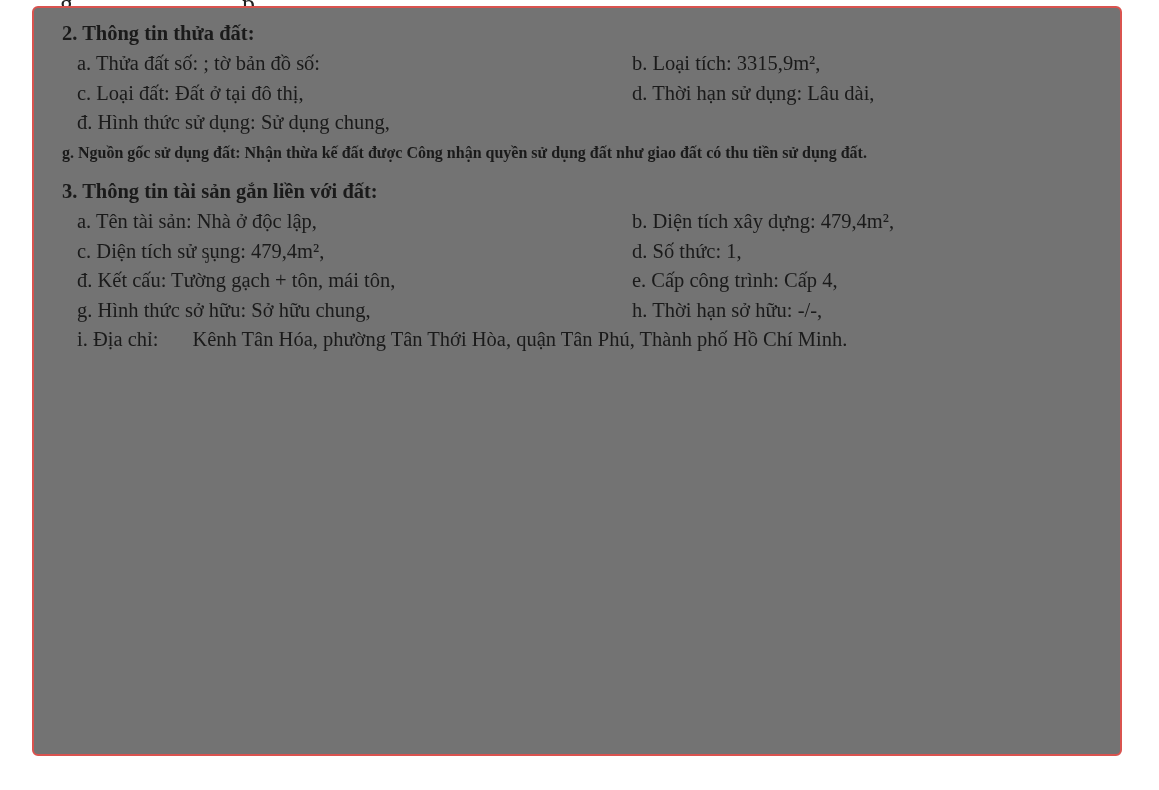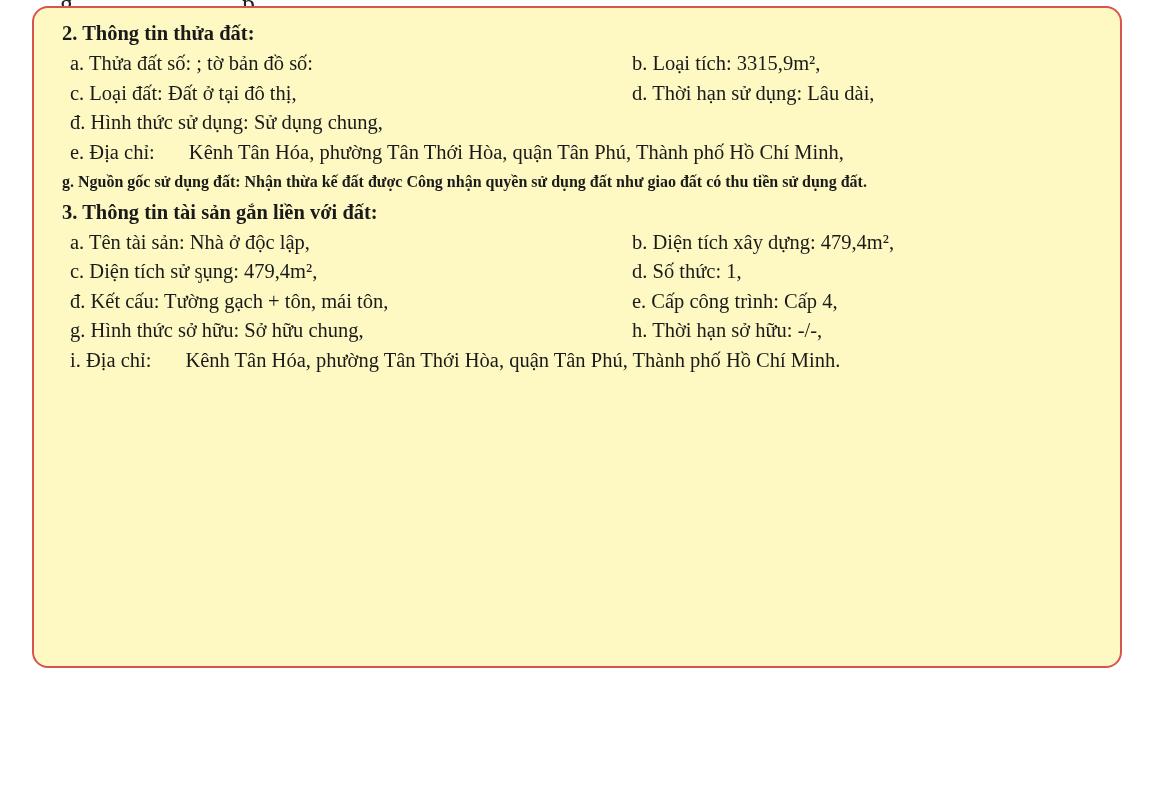--- a/index.html
+++ b/index.html
@@ -30,51 +30,51 @@
     color: #222;
     font-size: 26px;
     line-height: 8px;
     white-space: nowrap;
   }
   .doc-box {
     position: absolute;
     top: 6px;
     left: 32px;
     width: 1090px;
-    height: 662px;
+    height: 750px;
     border: 2px solid #d9534f;
-    border-radius: 16px;
+    border-radius: 6px;
     box-sizing: border-box;
-    background: #fef9c3;
+    background: #737373;
   }
   .content {
     position: absolute;
     top: 10px;
     left: 28px;
     right: 16px;
   }
   .heading {
     font-weight: bold;
     font-size: 20.5px;
     line-height: 30px;
     margin: 0 0 1px 0;
     white-space: nowrap;
   }
   .heading-2 { margin-top: 0px; }
-  .heading-3 { }
+  .heading-3 { margin-top: 9px; }
   .row {
     position: relative;
     font-size: 20.5px;
     line-height: 29.5px;
     height: 29.5px;
     white-space: nowrap;
   }
   .row .col-left {
     position: absolute;
-    left: 8px;
+    left: 15px;
     top: 0;
     text-align: right;
   }
   .row .col-right {
     position: absolute;
     left: 570px;
     top: 0;
   }
   .para {
     font-size: 16px;
@@ -108,23 +108,20 @@
 
       <div class="row">
         <span class="col-left">c. Loại đất: Đất ở tại đô thị,</span>
         <span class="col-right">d. Thời hạn sử dụng: Lâu dài,</span>
       </div>
 
       <div class="row">
         <span class="col-left">đ. Hình thức sử dụng: Sử dụng chung,</span>
       </div>
 
-      <div class="row">
-        <span class="col-left"><span>e. Địa chỉ:</span><span class="gap-indent"></span><span>Kênh Tân Hóa, phường Tân Thới Hòa, quận Tân Phú, Thành phố Hồ Chí Minh,</span></span>
-      </div>
 
       <div class="para">g. Nguồn gốc sử dụng đất: Nhận thừa kế đất được Công nhận quyền sử dụng đất như giao đất có thu tiền sử dụng đất.</div>
 
       <div class="heading heading-3">3. Thông tin tài sản gắn liền với đất:</div>
 
       <div class="row">
         <span class="col-left">a. Tên tài sản: Nhà ở độc lập,</span>
         <span class="col-right">b. Diện tích xây dựng: 479,4m²,</span>
       </div>
 

